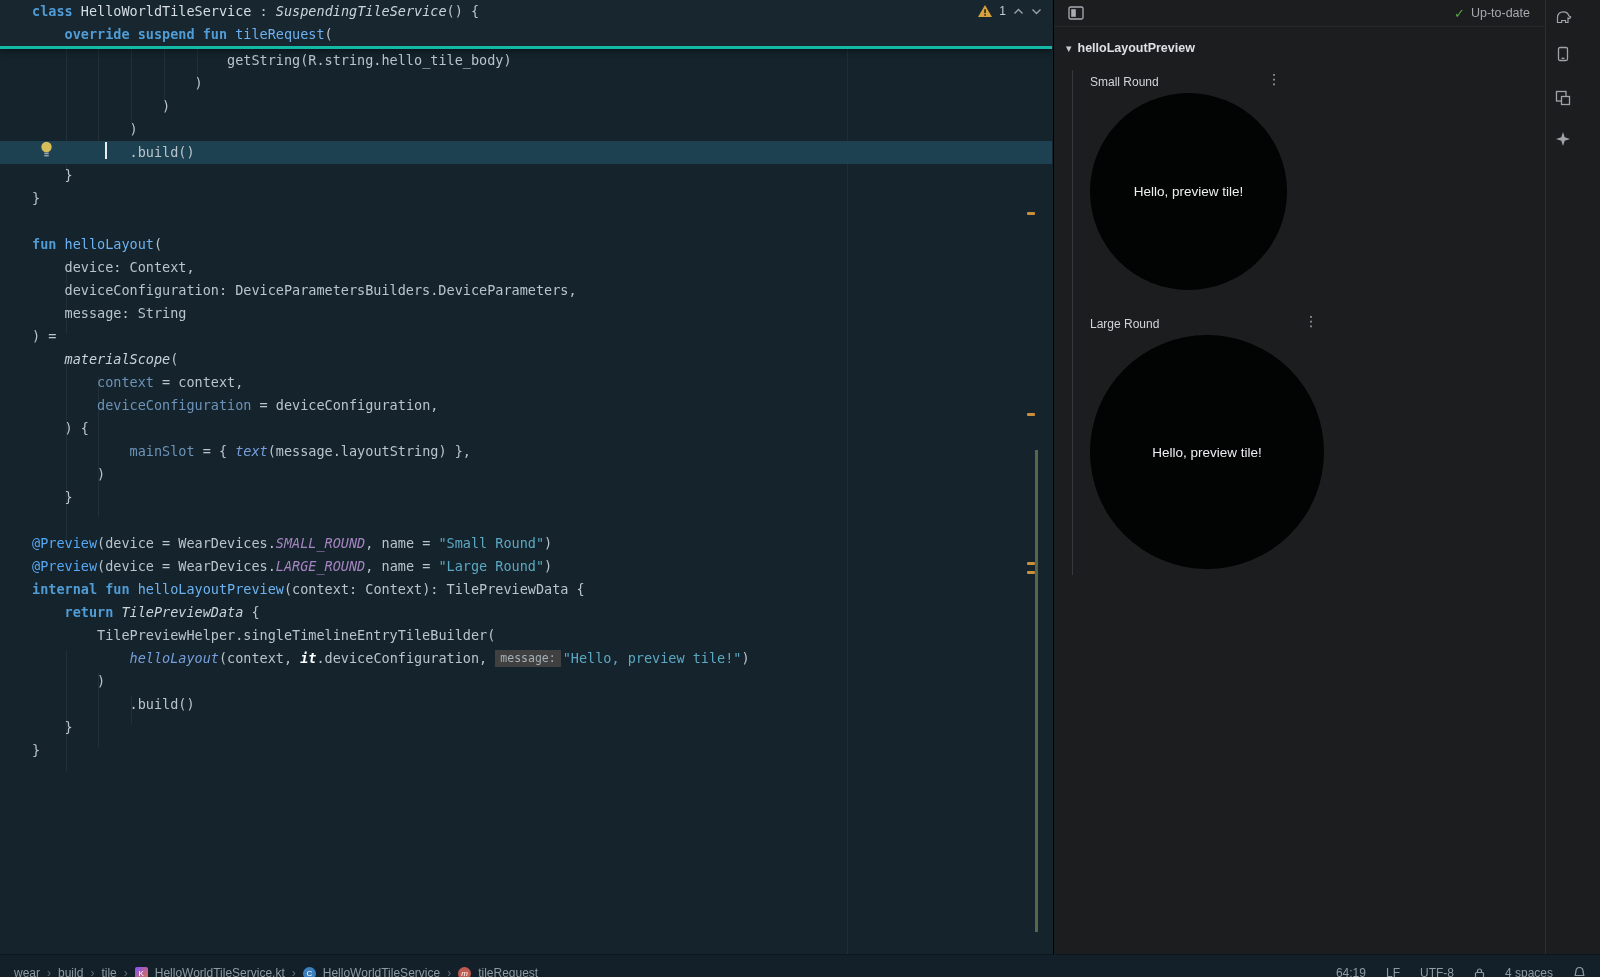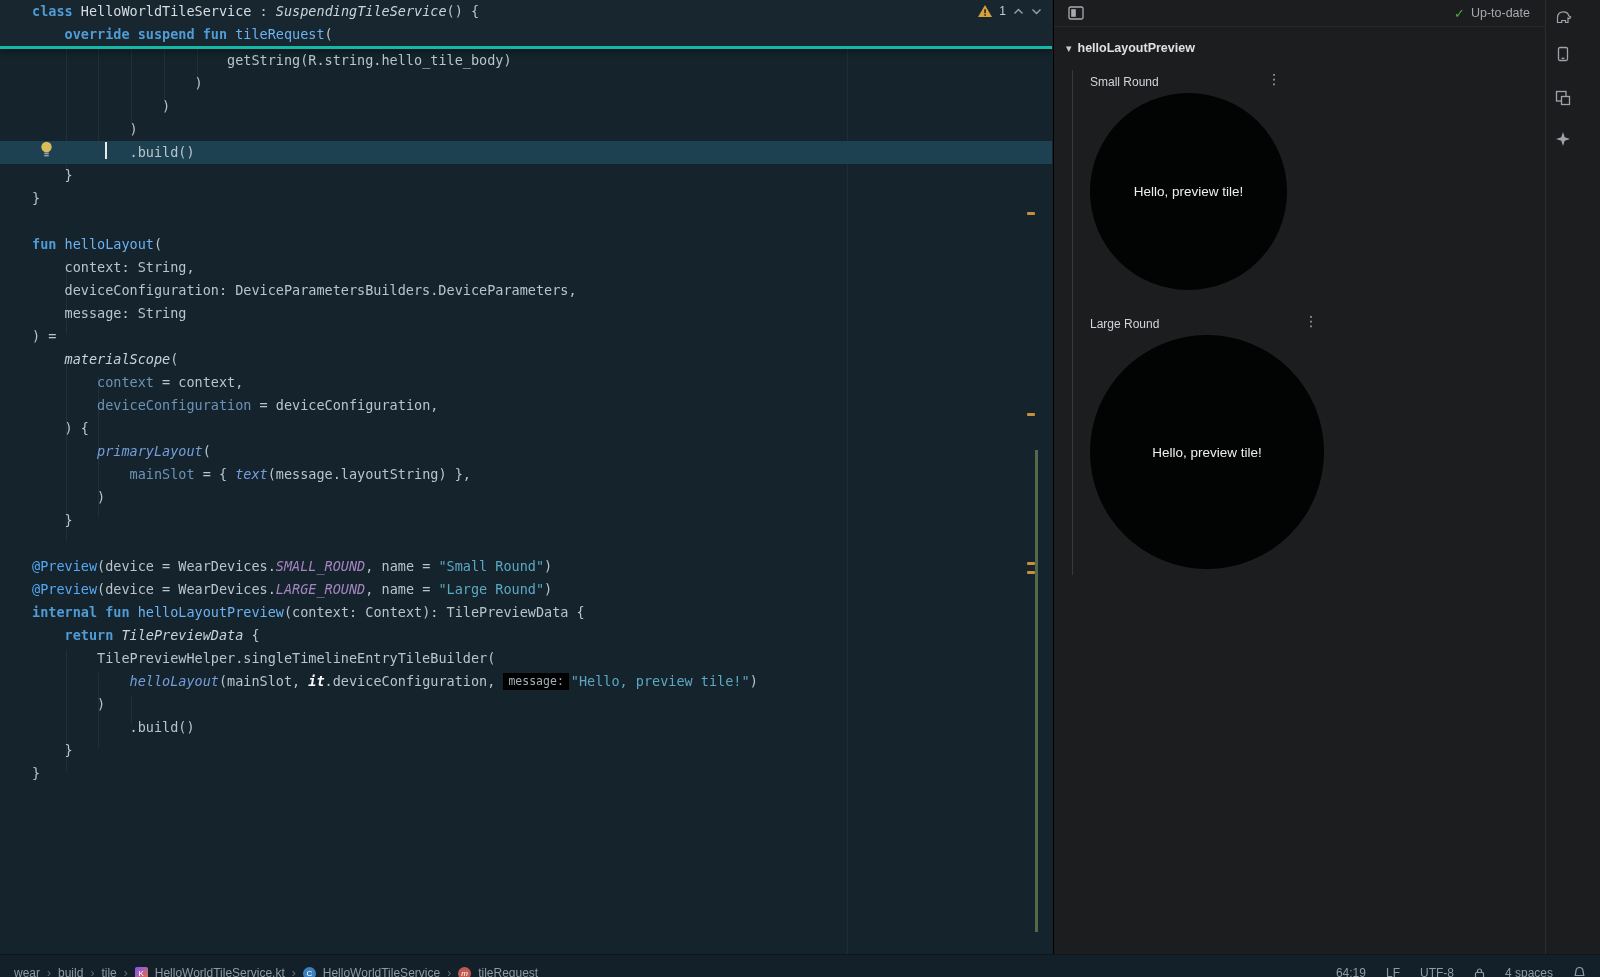--- a/index.html
+++ b/index.html
@@ -17,21 +17,21 @@
   .kw{color:#509CD6;font-weight:600;}
   .cls{color:#D6DEE4;}
   .fn{color:#6CB2F0;}
   .cw{color:#C9D3DA;font-style:italic;}
   .cb{color:#769EDB;font-style:italic;}
   .na{color:#6D93B8;}
   .co{color:#A584C0;font-style:italic;}
   .st{color:#5CA8C2;}
   .an{color:#56A8F5;}
   .itk{color:#ffffff;font-style:italic;font-weight:600;}
-  .hint{display:inline-block;background:#000000;color:#A3AFB6;border-radius:0;
+  .hint{display:inline-block;background:#404040;color:#A3AFB6;border-radius:0;
         padding:0 5px;font-size:11.5px;line-height:17px;height:17px;vertical-align:1px;margin-right:2px;}
   .guide{position:absolute;width:1px;background:rgba(255,255,255,.06);z-index:0;}
   .margin-line{position:absolute;left:847px;top:0;width:1px;height:954px;background:rgba(255,255,255,.05);z-index:0;}
   .caret{position:absolute;left:105px;top:142px;width:1.5px;height:17px;background:#E8ECEF;z-index:6;}
   .bulb{position:absolute;left:40px;top:141px;z-index:6;cursor:pointer;}
   .stripe-mark{position:absolute;left:1027px;width:8px;height:3px;background:#C98E3C;border-radius:1px;z-index:5;}
   .scroll-thumb{position:absolute;left:1035px;top:450px;width:3px;height:482px;background:rgba(168,188,110,.45);z-index:5;}
   .inspect{position:absolute;top:4px;right:10px;z-index:7;display:flex;align-items:center;gap:7px;}
   .inspect .count{font-size:12px;color:#C3CCD3;font-family:"Liberation Sans",sans-serif;}
   .inspect .nav{display:flex;align-items:center;cursor:pointer;}
@@ -106,39 +106,38 @@
     <div class="code" id="code">
         <div class="line" style="padding-left: calc(24ch + 32px);"><span class="tok">getString(R.string.hello_tile_body)</span></div>
         <div class="line" style="padding-left: calc(20ch + 32px);"><span class="tok">)</span></div>
         <div class="line" style="padding-left: calc(16ch + 32px);"><span class="tok">)</span></div>
         <div class="line" style="padding-left: calc(12ch + 32px);"><span class="tok">)</span></div>
         <div class="line current" style="padding-left: calc(12ch + 32px);"><span class="tok">.build()</span></div>
         <div class="line" style="padding-left: calc(4ch + 32px);"><span class="tok">}</span></div>
         <div class="line" style="padding-left: calc(0ch + 32px);"><span class="tok">}</span></div>
         <div class="line" style="padding-left: calc(0ch + 32px);"></div>
         <div class="line" style="padding-left: calc(0ch + 32px);"><span class="tok kw">fun </span><span class="tok fn">helloLayout</span><span class="tok">(</span></div>
-        <div class="line" style="padding-left: calc(4ch + 32px);"><span class="tok">context: String,</span></div>
+        <div class="line" style="padding-left: calc(4ch + 32px);"><span class="tok">device: Context,</span></div>
         <div class="line" style="padding-left: calc(4ch + 32px);"><span class="tok">deviceConfiguration: DeviceParametersBuilders.DeviceParameters,</span></div>
         <div class="line" style="padding-left: calc(4ch + 32px);"><span class="tok">message: String</span></div>
         <div class="line" style="padding-left: calc(0ch + 32px);"><span class="tok">) =</span></div>
         <div class="line" style="padding-left: calc(4ch + 32px);"><span class="tok cw">materialScope</span><span class="tok">(</span></div>
         <div class="line" style="padding-left: calc(8ch + 32px);"><span class="tok na">context</span><span class="tok"> = context,</span></div>
         <div class="line" style="padding-left: calc(8ch + 32px);"><span class="tok na">deviceConfiguration</span><span class="tok"> = deviceConfiguration,</span></div>
         <div class="line" style="padding-left: calc(4ch + 32px);"><span class="tok">) {</span></div>
-        <div class="line" style="padding-left: calc(8ch + 32px);"><span class="tok cb">primaryLayout</span><span class="tok">(</span></div>
         <div class="line" style="padding-left: calc(12ch + 32px);"><span class="tok na">mainSlot</span><span class="tok"> = { </span><span class="tok cb">text</span><span class="tok">(message.layoutString) },</span></div>
         <div class="line" style="padding-left: calc(8ch + 32px);"><span class="tok">)</span></div>
         <div class="line" style="padding-left: calc(4ch + 32px);"><span class="tok">}</span></div>
         <div class="line" style="padding-left: calc(0ch + 32px);"></div>
         <div class="line" style="padding-left: calc(0ch + 32px);"><span class="tok an">@Preview</span><span class="tok">(device = WearDevices.</span><span class="tok co">SMALL_ROUND</span><span class="tok">, name = </span><span class="tok st">"Small Round"</span><span class="tok">)</span></div>
         <div class="line" style="padding-left: calc(0ch + 32px);"><span class="tok an">@Preview</span><span class="tok">(device = WearDevices.</span><span class="tok co">LARGE_ROUND</span><span class="tok">, name = </span><span class="tok st">"Large Round"</span><span class="tok">)</span></div>
         <div class="line" style="padding-left: calc(0ch + 32px);"><span class="tok kw">internal fun </span><span class="tok fn">helloLayoutPreview</span><span class="tok">(context: Context): TilePreviewData {</span></div>
         <div class="line" style="padding-left: calc(4ch + 32px);"><span class="tok kw">return </span><span class="tok cw">TilePreviewData</span><span class="tok"> {</span></div>
         <div class="line" style="padding-left: calc(8ch + 32px);"><span class="tok">TilePreviewHelper.singleTimelineEntryTileBuilder(</span></div>
-        <div class="line" style="padding-left: calc(12ch + 32px);"><span class="tok cb">helloLayout</span><span class="tok">(mainSlot, </span><span class="tok itk">it</span><span class="tok">.deviceConfiguration, </span><span class="tok hint">message:</span><span class="tok st">"Hello, preview tile!"</span><span class="tok">)</span></div>
+        <div class="line" style="padding-left: calc(12ch + 32px);"><span class="tok cb">helloLayout</span><span class="tok">(context, </span><span class="tok itk">it</span><span class="tok">.deviceConfiguration, </span><span class="tok hint">message:</span><span class="tok st">"Hello, preview tile!"</span><span class="tok">)</span></div>
         <div class="line" style="padding-left: calc(8ch + 32px);"><span class="tok">)</span></div>
         <div class="line" style="padding-left: calc(12ch + 32px);"><span class="tok">.build()</span></div>
         <div class="line" style="padding-left: calc(4ch + 32px);"><span class="tok">}</span></div>
         <div class="line" style="padding-left: calc(0ch + 32px);"><span class="tok">}</span></div>
       </div>
 
     <div class="caret"></div>
     <div class="bulb">
       <svg width="13" height="17" viewBox="0 0 13 17">
         <circle cx="6.5" cy="6" r="5.2" fill="#D8BE5A"></circle>

